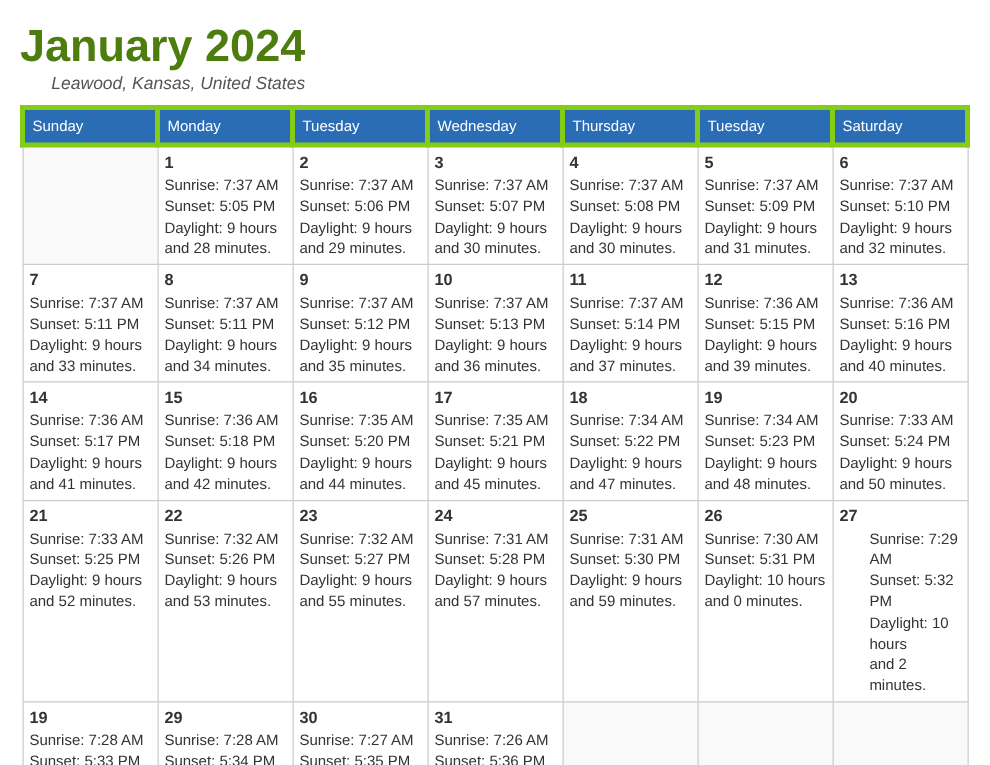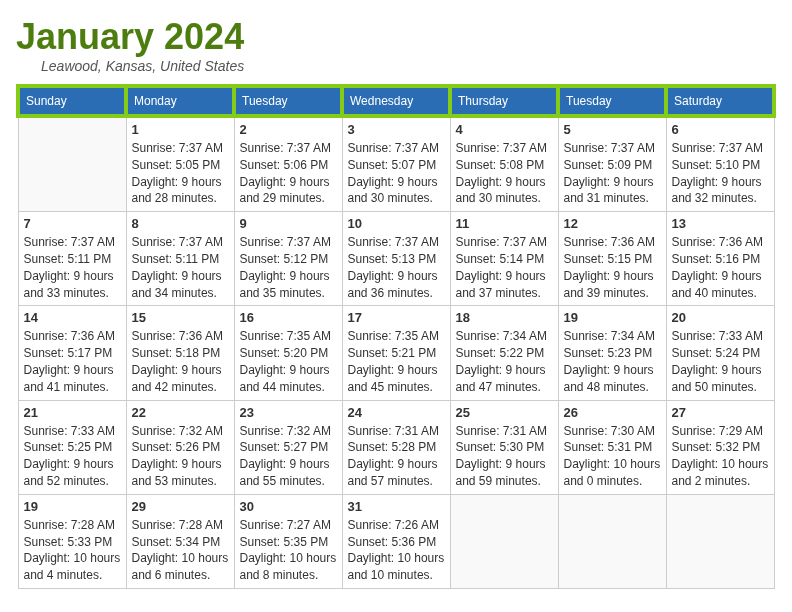--- a/index.html
+++ b/index.html
@@ -301,21 +301,21 @@
         </td>
         <td>
           <div class="day-number">26</div>
           <div class="day-info" style="white-space: pre-line;">Sunrise: 7:30 AM
 Sunset: 5:31 PM
 Daylight: 10 hours
 and 0 minutes.</div>
         </td>
         <td>
           <div class="day-number">27</div>
-          <div class="day-info" style="white-space: pre-line;">Sunrise: 7:29 AM
+          <div class="day-info" style="white-space: pre-line; margin-left: 24px;">Sunrise: 7:29 AM
 Sunset: 5:32 PM
 Daylight: 10 hours
 and 2 minutes.</div>
         </td>
       </tr>
       <tr>
         <td>
           <div class="day-number">19</div>
           <div class="day-info" style="white-space: pre-line;">Sunrise: 7:28 AM
 Sunset: 5:33 PM

